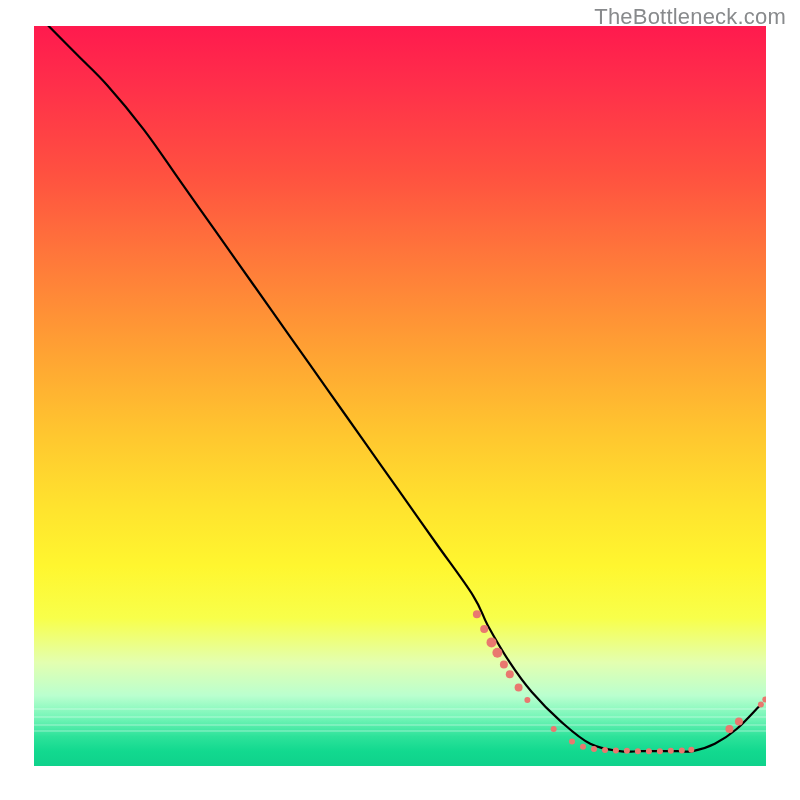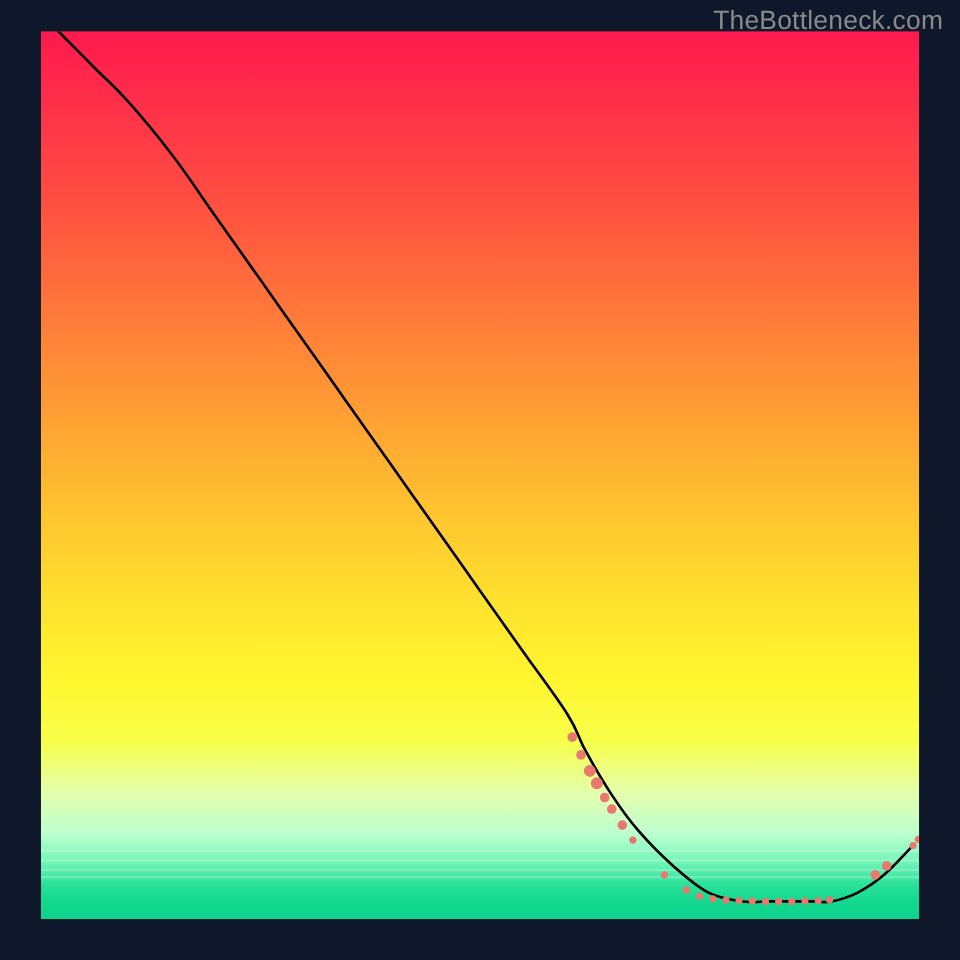--- a/index.html
+++ b/index.html
@@ -7,21 +7,21 @@
     padding: 0;
     width: 800px;
     height: 800px;
     background: #000;
     overflow: hidden;
   }
   .frame {
     position: relative;
     width: 800px;
     height: 800px;
-    background: #0f172a;
+    background: #ffffff;
   }
   .watermark {
     position: absolute;
     top: 4px;
     right: 14px;
     font-family: Arial, Helvetica, sans-serif;
     font-size: 22px;
     color: #888a8c;
     letter-spacing: 0.2px;
     user-select: none;

